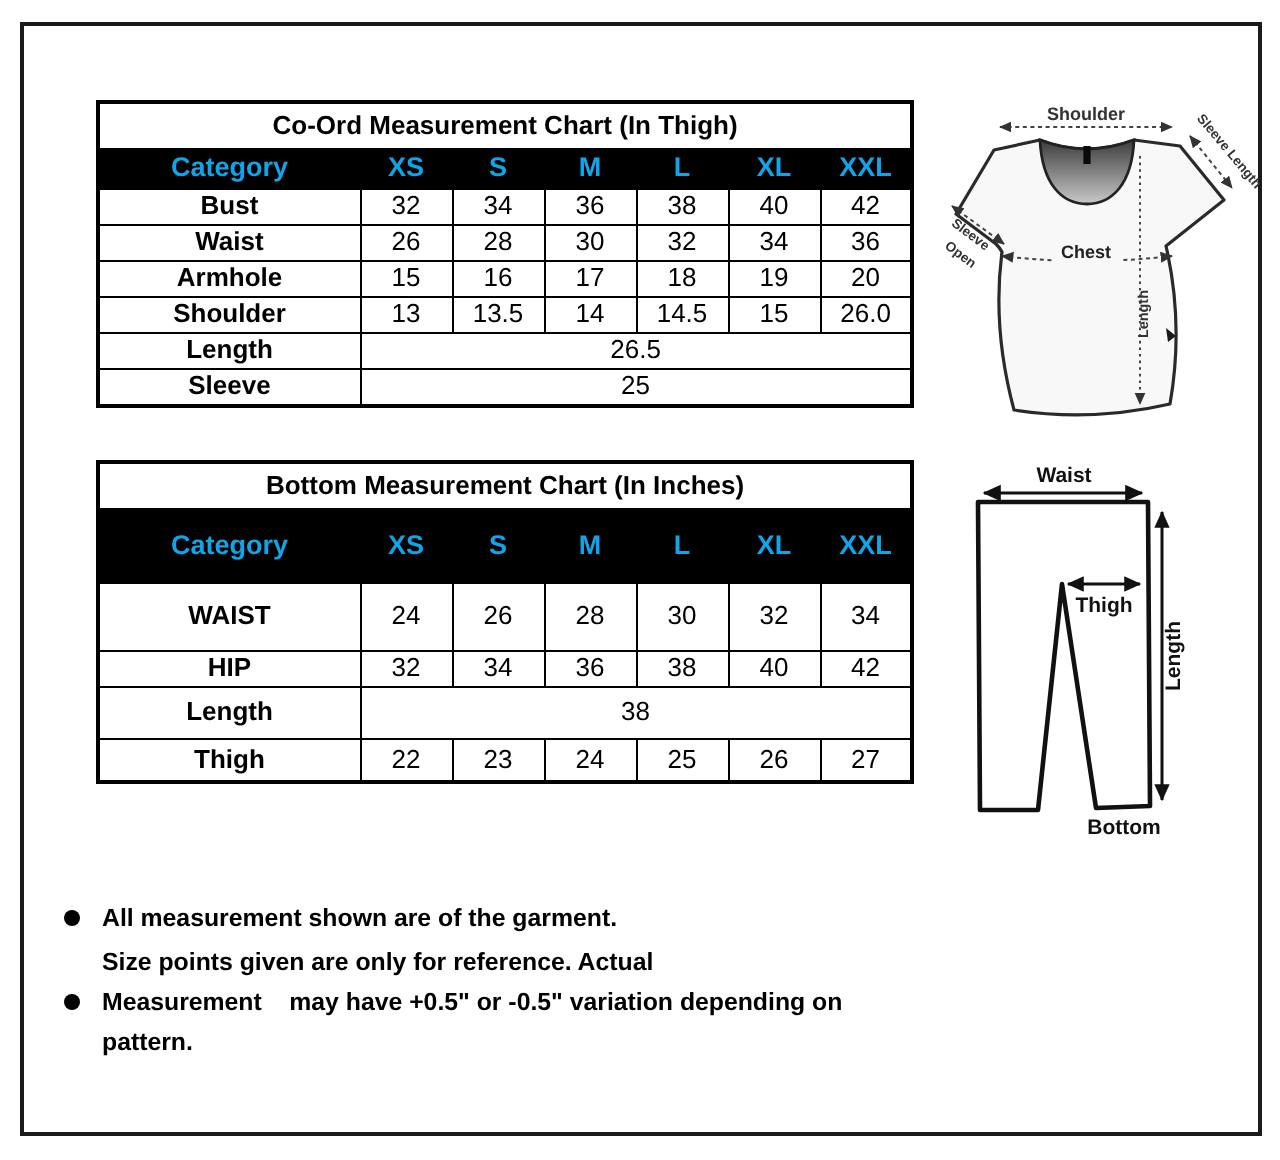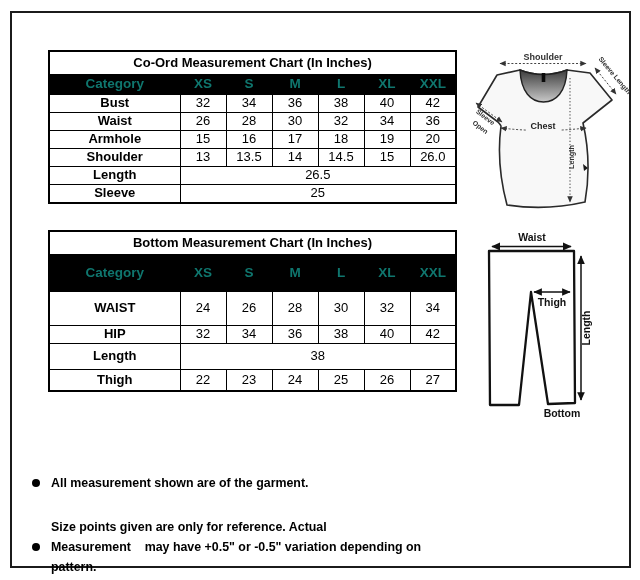--- a/index.html
+++ b/index.html
@@ -5,41 +5,41 @@
   html,body{margin:0;padding:0;background:#fff;}
   .canvas{position:relative;width:640px;height:580px;background:#ffffff;
           font-family:"Liberation Sans",sans-serif;overflow:hidden;color:#000;}
   .frame{position:absolute;left:10px;top:11px;width:617px;height:553px;
          border:2px solid #1b1b1b;}
   table.chart{position:absolute;border-collapse:collapse;table-layout:fixed;
               background:#fff;border:2.5px solid #000;}
   table.chart td{border:1.5px solid #000;text-align:center;vertical-align:middle;
                  padding:0;font-size:13px;line-height:1.1;overflow:hidden;}
   td.title-cell{font-size:15.5px;font-weight:bold;border-bottom:2px solid #000;}
-  tr.r-hdr td{background:#000;color:#0f766e;font-weight:bold;font-size:13.5px;text-align:center;}
+  tr.r-hdr td{background:#000;color:#0ea5e9;font-weight:bold;font-size:13.5px;text-align:center;}
   td.cat{font-weight:bold;}
   .t1{left:48px;top:50px;width:408px;}
   .t2{left:48px;top:230px;width:408px;border-radius:20px;}
   .t1 tr.r-title td{height:22px}
   .t1 tr.r-hdr td{height:19px}
   .t1 tr.r-data td{height:17px}
   .t2 tr.r-title td{height:22px}
   .t2 tr.r-hdr td{height:36px}
   .t2 tr.r-waist td{height:33px}
   .t2 tr.r-hip td{height:17px}
   .t2 tr.r-flare td{height:19px}
   .t2 tr.r-length td{height:25px}
   .t2 tr.r-thigh td{height:20px}
   col.cat-col{width:131px}
   col.size-col{width:46px}
   .shirt-svg{position:absolute;left:460px;top:42px;}
   .pants-svg{position:absolute;left:468px;top:228px;}
   .notes{position:absolute;left:32px;top:449px;width:402px;}
   .note{display:flex;align-items:center;gap:11px;margin-bottom:2px;
-        font-weight:bold;font-size:12.4px;line-height:20px;margin-top:24px;}
+        font-weight:bold;font-size:12.4px;line-height:20px;}
   .dot{width:8px;height:8px;border-radius:50%;background:#000;flex:none;}
   .diag-label{font-weight:bold;}
 </style>
 </head>
 <body>
 
 <div class="canvas">
   <div class="frame"></div>
 
   <table class="chart t1">
@@ -47,21 +47,21 @@
         <col class="cat-col">
         <col class="size-col">
         <col class="size-col">
         <col class="size-col">
         <col class="size-col">
         <col class="size-col">
         <col class="size-col">
       </colgroup>
     <tbody>
         <tr class="r-title">
-          <td colspan="7" class="title-cell">Co-Ord Measurement Chart (In Inches)</td>
+          <td colspan="7" class="title-cell">Co-Ord Measurement Chart (In Thigh)</td>
         </tr>
     <tr class="r-hdr">
       <td>Category</td>
       <td>XS</td>
       <td>S</td>
       <td>M</td>
       <td>L</td>
       <td>XL</td>
       <td>XXL</td>
     </tr>

